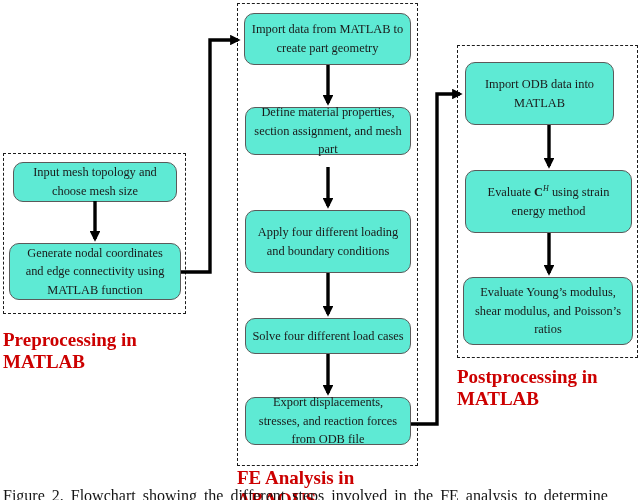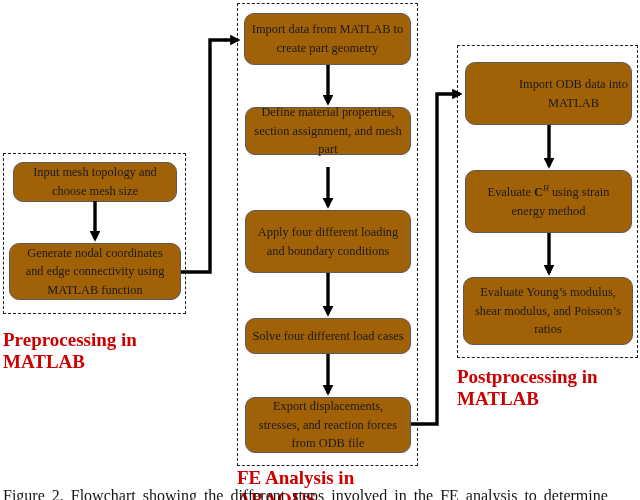--- a/index.html
+++ b/index.html
@@ -13,21 +13,21 @@
   }
   .dashed-container {
     position: absolute;
     border: 1.6px dashed #1c1c1c;
     background: transparent;
   }
   .flow-box {
     position: absolute;
     border: 1.3px solid #5a5a5a;
     border-radius: 10px;
-    background: #a16207;
+    background: #5eead4;
     display: flex;
     align-items: center;
     justify-content: center;
     box-sizing: border-box;
     padding: 1px 3px;
   }
   .flow-box-text {
     font-size: 12.4px;
     line-height: 1.5;
     color: #1a1a1a;
@@ -99,31 +99,31 @@
 
   <div class="flow-box" style="left:245px; top:210px; width:166px; height:63px;">
     <div class="flow-box-text">Apply four different loading
 and boundary conditions</div>
   </div>
 
   <div class="flow-box" style="left:245px; top:318px; width:166px; height:36px;">
     <div class="flow-box-text">Solve four different load cases</div>
   </div>
 
-  <div class="flow-box" style="left:245px; top:397px; width:166px; height:56px;">
+  <div class="flow-box" style="left:245px; top:397px; width:166px; height:48px;">
     <div class="flow-box-text">Export displacements,
 stresses, and reaction forces
 from ODB file</div>
   </div>
 
   <div class="section-label" style="left:237px; top:467px; width:179px;">FE Analysis in ABAQUS</div>
 
   <div class="dashed-container" style="left:457px; top:45px; width:179px; height:311px;"></div>
 
-  <div class="flow-box" style="left:465px; top:62px; width:167px; height:63px;justify-content:flex-end;">
+  <div class="flow-box" style="left:465px; top:62px; width:149px; height:63px;">
     <div class="flow-box-text">Import ODB data into
 MATLAB</div>
   </div>
 
   <div class="flow-box" style="left:465px; top:170px; width:167px; height:63px;">
     <div class="flow-box-text"><span>Evaluate </span><b>C</b><sup>H</sup><span> using strain
 energy method</span></div>
   </div>
 
   <div class="flow-box" style="left:463px; top:277px; width:170px; height:68px;">

